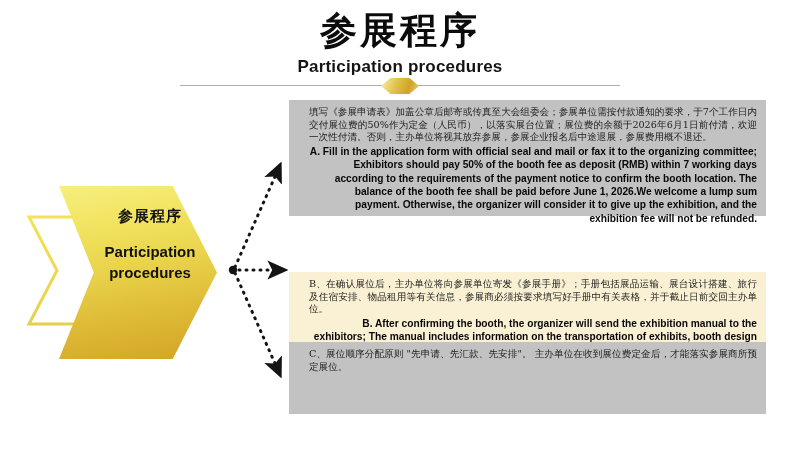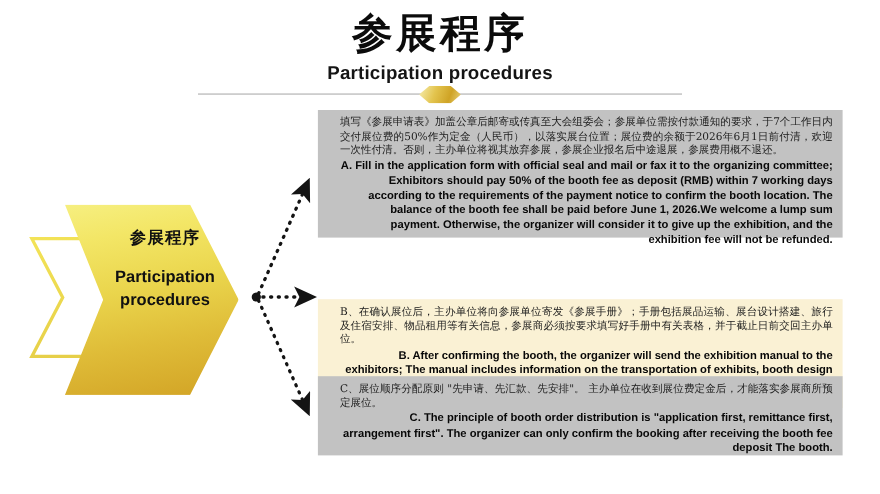--- a/index.html
+++ b/index.html
@@ -239,16 +239,15 @@
     <div class="para-en">A. Fill in the application form with official seal and mail or fax it to the organizing committee; Exhibitors should pay 50% of the booth fee as deposit (RMB) within 7 working days according to the requirements of the payment notice to confirm the booth location. The balance of the booth fee shall be paid before June 1, 2026.We welcome a lump sum payment. Otherwise, the organizer will consider it to give up the exhibition, and the exhibition fee will not be refunded.</div>
   </div>
 
   <div id="block-2" class="text-block cream">
     <div class="para-cn">B、在确认展位后，主办单位将向参展单位寄发《参展手册》；手册包括展品运输、展台设计搭建、旅行及住宿安排、物品租用等有关信息，参展商必须按要求填写好手册中有关表格，并于截止日前交回主办单位。</div>
     <div class="para-en">B. After confirming the booth, the organizer will send the exhibition manual to the exhibitors; The manual includes information on the transportation of exhibits, booth design and construction, travel and accommodation arrangements, and rental of goods. Exhibitors must fill in the relevant forms in the manual as required and return them to the organizer before the deadline.</div>
   </div>
 
   <div id="block-3" class="text-block grey">
     <div class="para-cn">C、展位顺序分配原则 "先申请、先汇款、先安排"。 主办单位在收到展位费定金后，才能落实参展商所预定展位。</div>
-    <div class="para-en">C. The principle of booth order distribution is "application first, remittance first, arrangement first". The organizer can only confirm the booking after receiving the booth fee deposit The booth.</div>
   </div>
 
 </div>
 
 </body></html>

